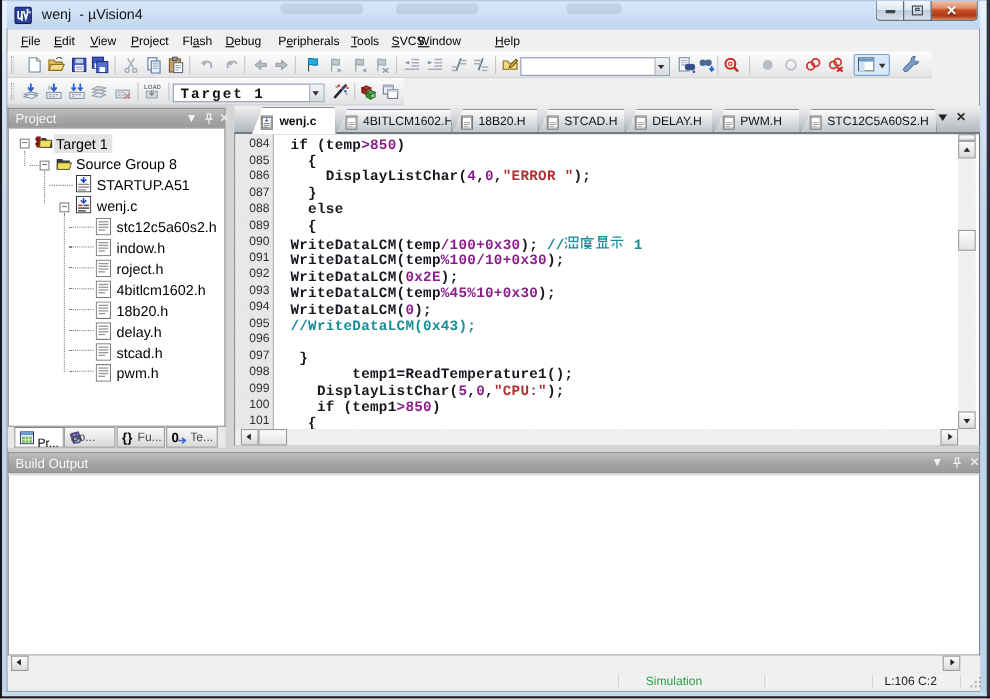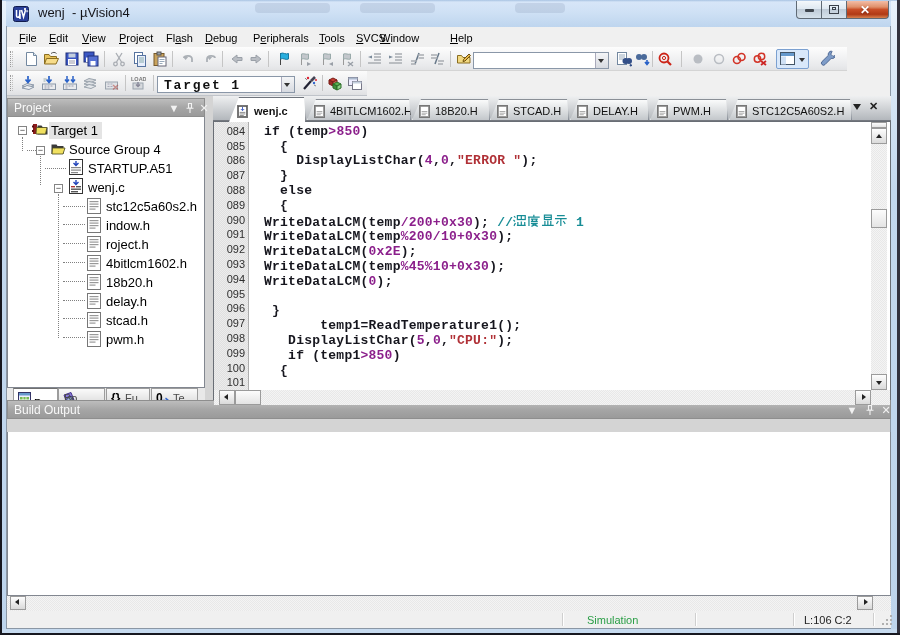--- a/index.html
+++ b/index.html
@@ -65,21 +65,21 @@
 #gnums{left:214px;top:123.9px;width:31px;height:266px;font-size:11px;color:#2e2e2e;text-align:right;line-height:14.8px}
 #code{left:264px;top:124.8px;width:600px;height:267px;font:bold 13px "Liberation Mono",monospace;letter-spacing:0.24px;line-height:14.8px;white-space:pre;color:#16161e}
 .pu{color:#8b1f8b}.st{color:#b03036}.cm{color:#178d96}
 .cj{display:inline-block;width:13.7px;height:13px;vertical-align:-1px}
 .cj g{stroke-width:1.25}
 
 .sb{background:#f4f4f4;background-image:linear-gradient(45deg,#e8e8e8 25%,transparent 25%,transparent 75%,#e8e8e8 75%),linear-gradient(45deg,#e8e8e8 25%,transparent 25%,transparent 75%,#e8e8e8 75%);background-size:2px 2px;background-position:0 0,1px 1px;z-index:3}
 .sbtn{position:absolute;background:linear-gradient(180deg,#fdfdfd,#dadada);border:1px solid #9b9b9b;text-align:center;color:#111;z-index:4}
 .sthumb{position:absolute;background:linear-gradient(180deg,#fcfcfc,#e4e4e4);border:1px solid #9b9b9b;z-index:4}
 
-#bcap{left:7px;top:400px;width:884px;height:19px}
+#bcap{left:7px;top:411px;width:884px;height:19px}
 #bcontent{left:7px;top:432px;width:884px;height:164px;background:#fff;border:1px solid #828790;border-top:none}
 #bscroll{left:7px;top:596px;width:884px;height:15px}
 
 #status{left:7px;top:611px;width:884px;height:17px;background:#f0f0f0;font-size:11px}
 .ssep{position:absolute;top:2px;width:2px;height:13px;border-left:1px solid #cfcfcf;border-right:1px solid #fff}
 </style></head>
 <body>
 <div class="a" id="title"></div>
 <div class="a smudge" style="left:255px;top:3px;width:75px"></div>
 <div class="a smudge" style="left:360px;top:3px;width:75px"></div>
@@ -445,21 +445,21 @@
       <rect x="0" y="4.5" width="2" height="2" fill="#5a0f0f"></rect>
       <rect x="0" y="9" width="2" height="2" fill="#5a0f0f"></rect>
       <path d="M5.5 4.5 h4 l1.5 2 h4.5 v7 h-10 z" fill="#3a3a3a"></path>
       <path d="M4.5 6.5 h10.5 l-1.5 6.5 h-9.5 z" fill="#f0e060" stroke="#4a4a20" stroke-width="0.8"></path>
     </svg>
   <div class="trow" style="left:43px;top:6px">Target 1</div>
   <svg class="a" style="left:42px;top:24px;width:16px;height:16px" viewBox="0 0 16 16">
       <path d="M1.5 3.5 h5 l1 1.5 h6 v8 h-12 z" fill="#3a3a3a"></path>
       <path d="M2.5 7 h12.5 l-2 6 h-11 z" fill="#f0e060" stroke="#4a4a20" stroke-width="0.8"></path>
     </svg>
-  <div class="trow" style="left:61px;top:25px">Source Group 4</div>
+  <div class="trow" style="left:61px;top:25px">Source Group 8</div>
   <svg class="a" style="left:61px;top:42px;width:14px;height:16px" viewBox="0 0 14 16">
       <rect x="0.5" y="0.5" width="13" height="15" fill="#fff" stroke="#333"></rect>
       <path d="M7 2 L7 6 M4.5 4 L7 6.5 L9.5 4" stroke="#2244bb" stroke-width="1.4" fill="none"></path>
       <rect x="2" y="8" width="10" height="1.2" fill="#888"></rect>
       <rect x="2" y="10.5" width="10" height="1.2" fill="#888"></rect>
       <rect x="2" y="13" width="7" height="1.2" fill="#888"></rect>
     </svg>
   <div class="trow" style="left:80px;top:44px">STARTUP.A51</div>
   <svg class="a" style="left:61px;top:61px;width:14px;height:16px" viewBox="0 0 14 16">
       <rect x="0.5" y="0.5" width="13" height="15" fill="#fff" stroke="#333"></rect>
@@ -587,44 +587,45 @@
 <div class="a" id="tabbar"></div>
 <div class="a" id="ed"></div>
 <div class="a" id="gutter"></div>
 <div class="a" id="gnums">084<br>085<br>086<br>087<br>088<br>089<br>090<br>091<br>092<br>093<br>094<br>095<br>096<br>097<br>098<br>099<br>100<br>101</div>
 <pre class="a" id="code">if (temp<span class="pu">&gt;850</span>)
   {
     DisplayListChar(<span class="pu">4</span>,<span class="pu">0</span>,<span class="st">"ERROR "</span>);
   }
   else
   {
-WriteDataLCM(temp<span class="pu">/200+0x30</span>); <span class="cm">//<svg class="cj" viewBox="0 0 14 13">
+WriteDataLCM(temp<span class="pu">/100+0x30</span>); <span class="cm">//<svg class="cj" viewBox="0 0 14 13">
         <g stroke="#178d96" fill="none">
           <path d="M1 2 L2.5 3.5 M0.5 6 L2 7.5 M1 12 L2.5 9"></path>
           <rect x="4.5" y="1.5" width="8" height="4"></rect>
           <path d="M8.5 1.5 L8.5 5.5 M5 8 L5 11 M8.5 7.5 L8.5 11 M12 8 L12 11 M4 11.5 L13 11.5"></path>
         </g>
       </svg><svg class="cj" viewBox="0 0 14 13">
         <g stroke="#178d96" fill="none">
           <path d="M1 3 L13 3 M7 0.5 L7 3 M2 3 L2 12 M4 5 L11 5 M4 7.5 L11 7.5 M5.5 5 L5.5 7.5 M9.5 5 L9.5 7.5 M4 9.5 L11 9.5 M4.5 12.5 L10.5 9.5 M4.5 9.5 L11 12.5"></path>
         </g>
       </svg><svg class="cj" viewBox="0 0 14 13">
         <g stroke="#178d96" fill="none">
           <rect x="3.5" y="1" width="7" height="4.5"></rect>
           <path d="M3.5 3.2 L10.5 3.2 M7 6.5 L7 11 M4 7 L4 11 M10 7 L10 11 M1 11.5 L13 11.5"></path>
         </g>
       </svg><svg class="cj" viewBox="0 0 14 13">
         <g stroke="#178d96" fill="none">
           <path d="M3 1.5 L11 1.5 M1 4.5 L13 4.5 M7 4.5 L7 12 M4.5 7 L2.5 10 M9.5 7 L11.5 10"></path>
         </g>
       </svg> 1</span>
-WriteDataLCM(temp<span class="pu">%200/10+0x30</span>);
+WriteDataLCM(temp<span class="pu">%100/10+0x30</span>);
 WriteDataLCM(<span class="pu">0x2E</span>);
 WriteDataLCM(temp<span class="pu">%45%10+0x30</span>);
 WriteDataLCM(<span class="pu">0</span>);
+<span class="cm">//WriteDataLCM(0x43);</span>
 
  }
        temp1=ReadTemperature1();
    DisplayListChar(<span class="pu">5</span>,<span class="pu">0</span>,<span class="st">"CPU:"</span>);
    if (temp1<span class="pu">&gt;850</span>)
   {</pre>
 
 <div class="a cap" id="bcap">
     <span class="capt">Build Output</span>
   <span class="capi" style="left:838px">▼</span>

